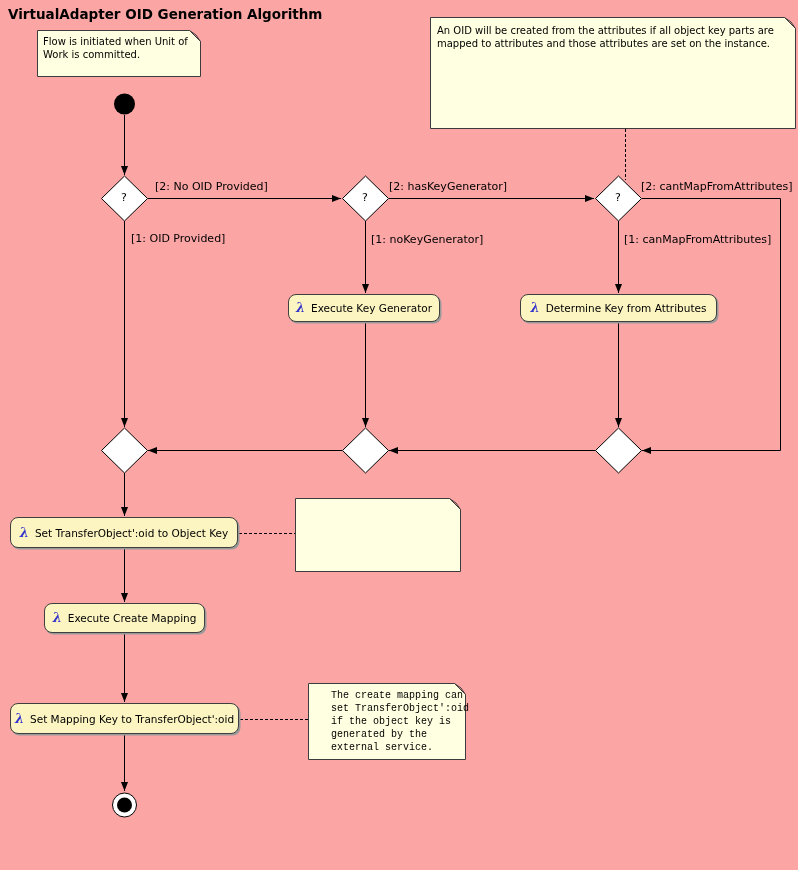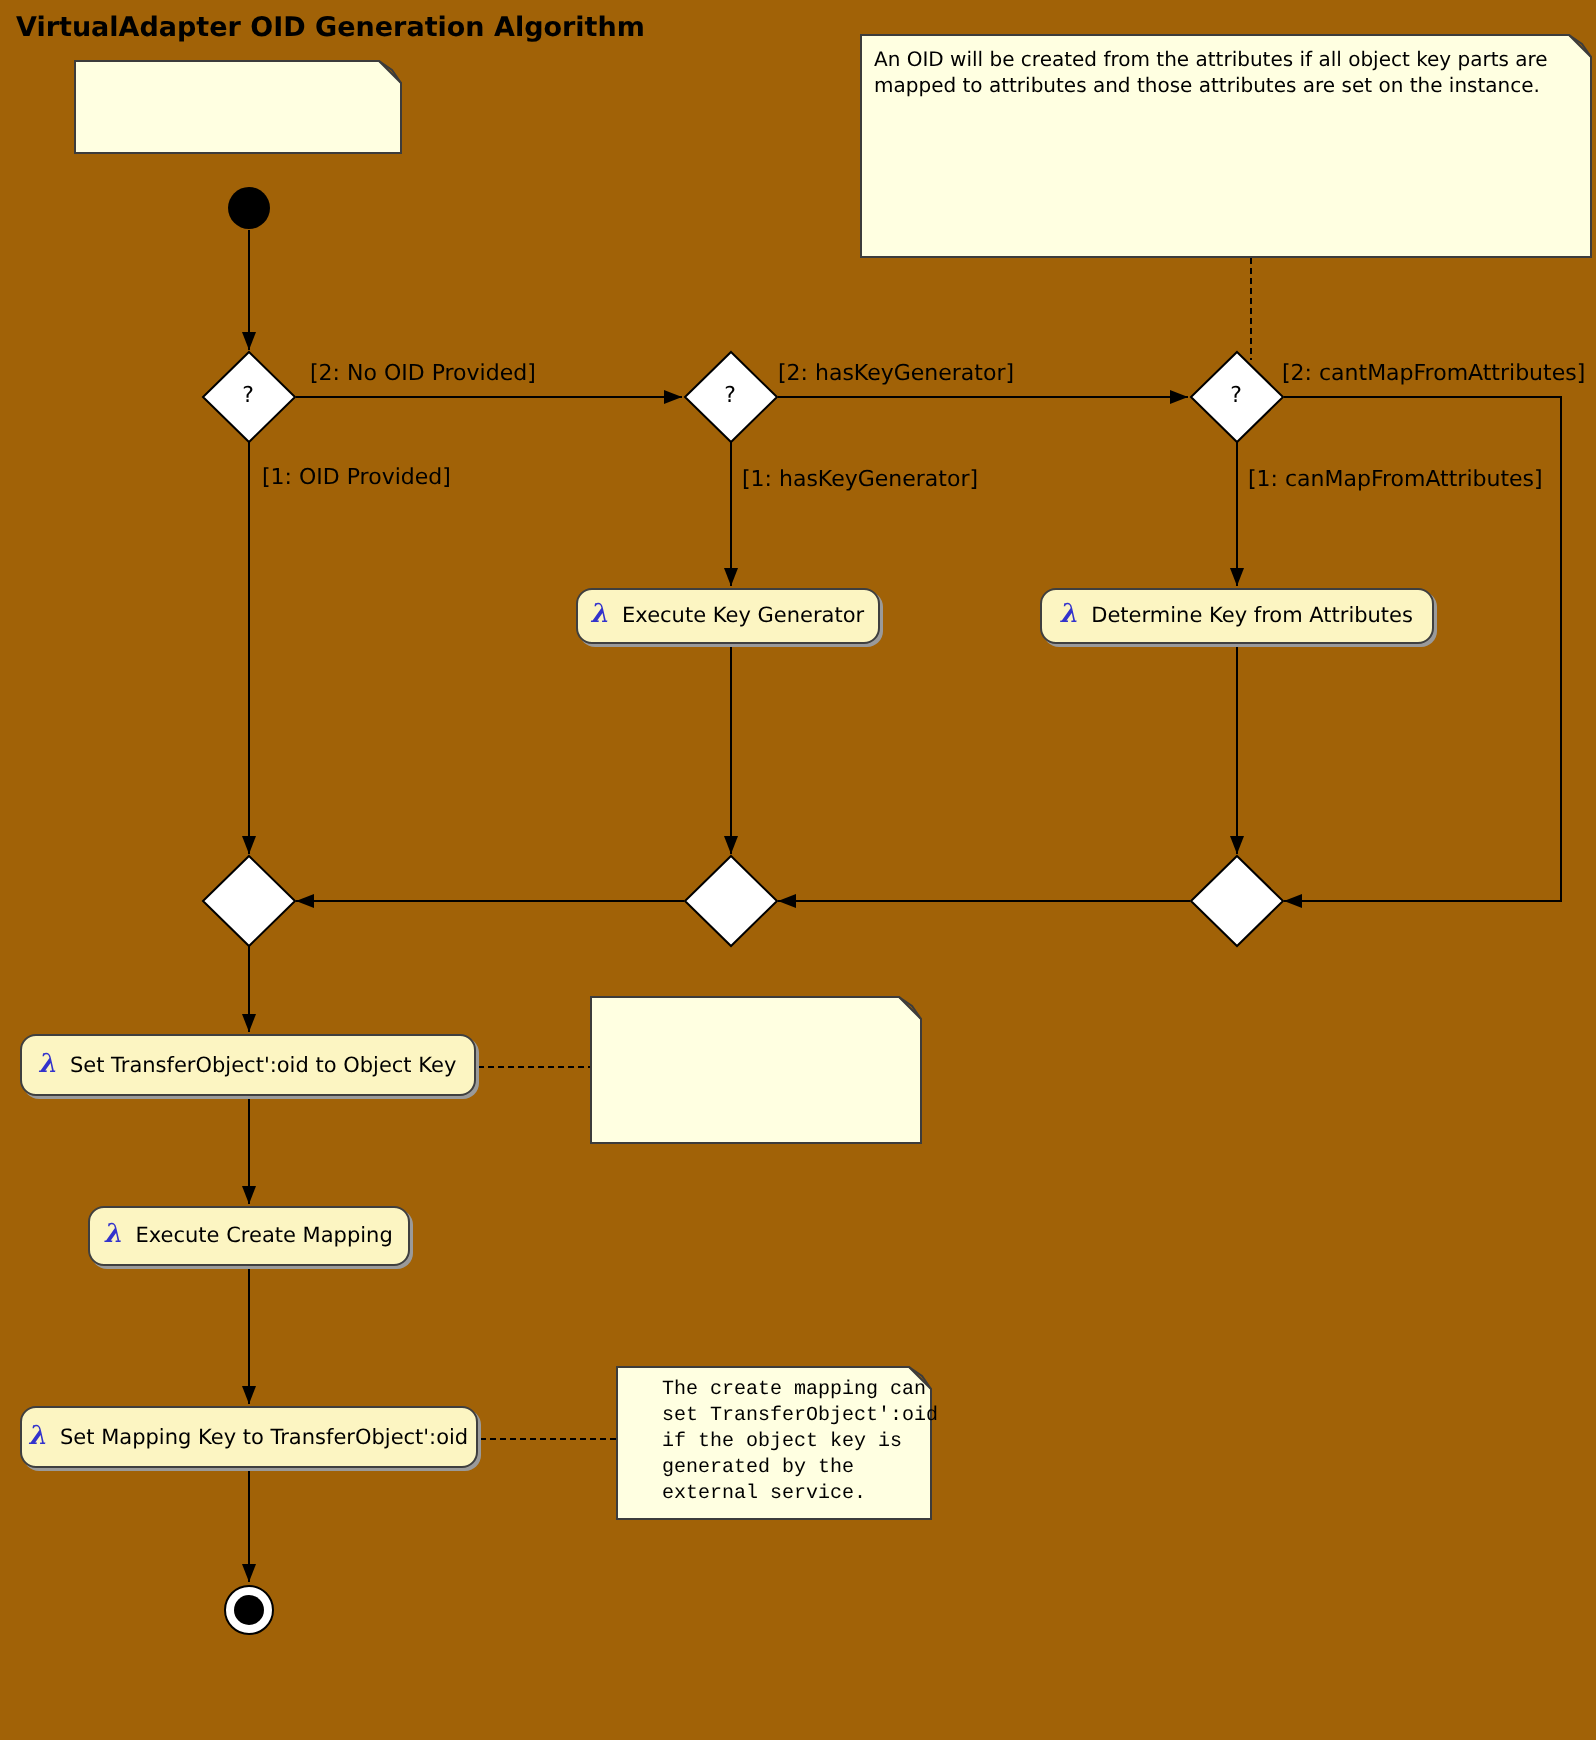--- a/index.html
+++ b/index.html
@@ -1,17 +1,17 @@
 <!DOCTYPE html>
 <html><head>
 <meta charset="utf-8">
 <style>
   html,body{margin:0;padding:0;background:#ffffff;}
   .canvas{
-    position:relative;width:798px;height:870px;background:#a16207;
+    position:relative;width:798px;height:870px;background:#fca5a5;
     font-family:"DejaVu Sans",sans-serif;color:#000;overflow:hidden;
   }
   .layer{position:absolute;left:0;top:0;}
   .title{
     position:absolute;left:8px;top:6px;margin:0;
     font-size:13.5px;font-weight:bold;color:#000;
     font-family:"DejaVu Sans",sans-serif;letter-spacing:0px;white-space:nowrap;
   }
   .edge-label{
     position:absolute;font-size:11px;color:#000;white-space:nowrap;line-height:13px;
@@ -92,38 +92,41 @@
       <polygon points="365.5,428 388.5,450.5 365.5,473 342.5,450.5"></polygon>
       <polygon points="618.5,428 641.5,450.5 618.5,473 595.5,450.5"></polygon>
     </g>
 
     <circle cx="124.5" cy="805" r="12" fill="#ffffff" stroke="#000" stroke-width="1"></circle>
     <circle cx="124.5" cy="805" r="7.5" fill="#000"></circle>
   </svg>
 
   <h1 class="title">VirtualAdapter OID Generation Algorithm</h1>
 
+  <div class="note-text" style="left:43px;top:35px;width:150px;">
+    <div class="para">Flow is initiated when Unit of Work is committed.</div>
+  </div>
 
   <div class="note-text" style="left:437px;top:24px;width:351px;">
     <div class="para">An OID will be created from the attributes if all object key parts are mapped to attributes and those attributes are set on the instance.</div>
   </div>
 
 
   <div class="note-text" style="left:331px;top:689px;width:147px;font-family:Liberation Mono, monospace;">
     <div class="para">The create mapping can set TransferObject':oid if the object key is generated by the external service.</div>
   </div>
 
   <span class="qmark" style="left:117px;top:191px;">?</span>
   <span class="qmark" style="left:358px;top:191px;">?</span>
   <span class="qmark" style="left:611px;top:191px;">?</span>
 
   <span class="edge-label" style="left:155px;top:180px;">[2: No OID Provided]</span>
   <span class="edge-label" style="left:131px;top:232px;text-align:right;">[1: OID Provided]</span>
   <span class="edge-label" style="left:389px;top:180px;">[2: hasKeyGenerator]</span>
-  <span class="edge-label" style="left:371px;top:233px;">[1: hasKeyGenerator]</span>
+  <span class="edge-label" style="left:371px;top:233px;">[1: noKeyGenerator]</span>
   <span class="edge-label" style="left:641px;top:180px;">[2: cantMapFromAttributes]</span>
   <span class="edge-label" style="left:624px;top:233px;">[1: canMapFromAttributes]</span>
 
   <div class="action" style="left:288px;top:294px;width:152px;height:28px;">
     <span class="lambda">λ</span>
     <span>Execute Key Generator</span>
   </div>
 
   <div class="action" style="left:520px;top:294px;width:197px;height:28px;">
     <span class="lambda">λ</span>

